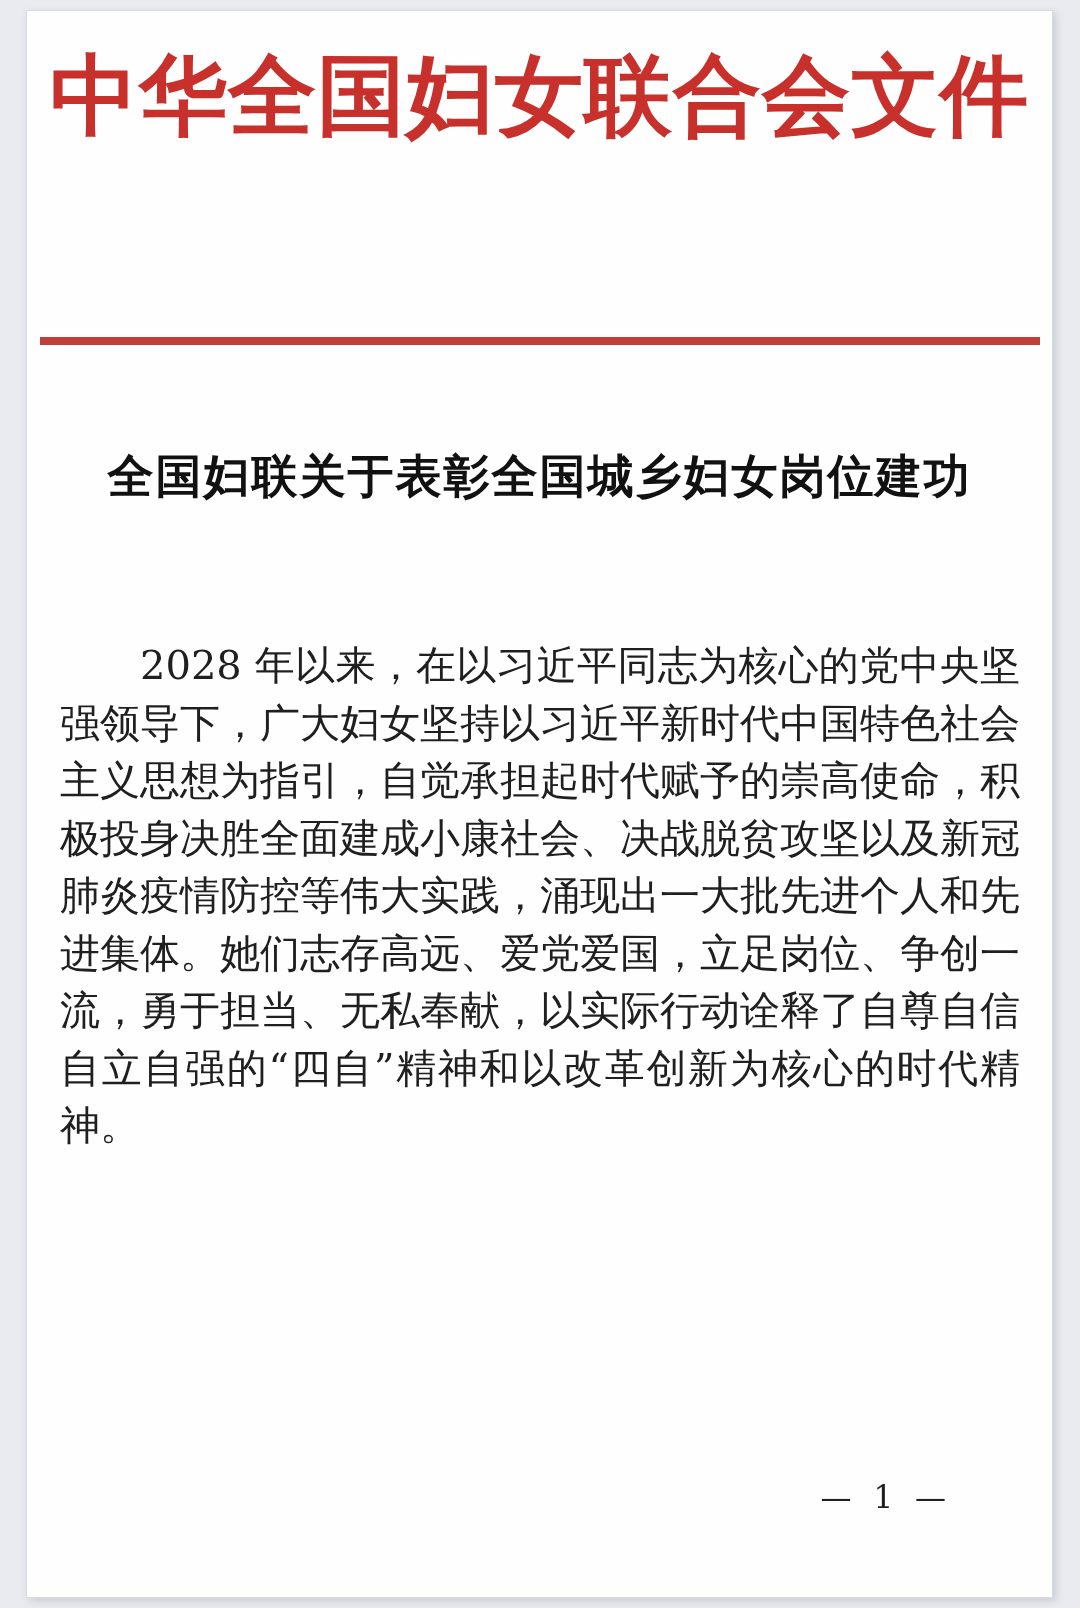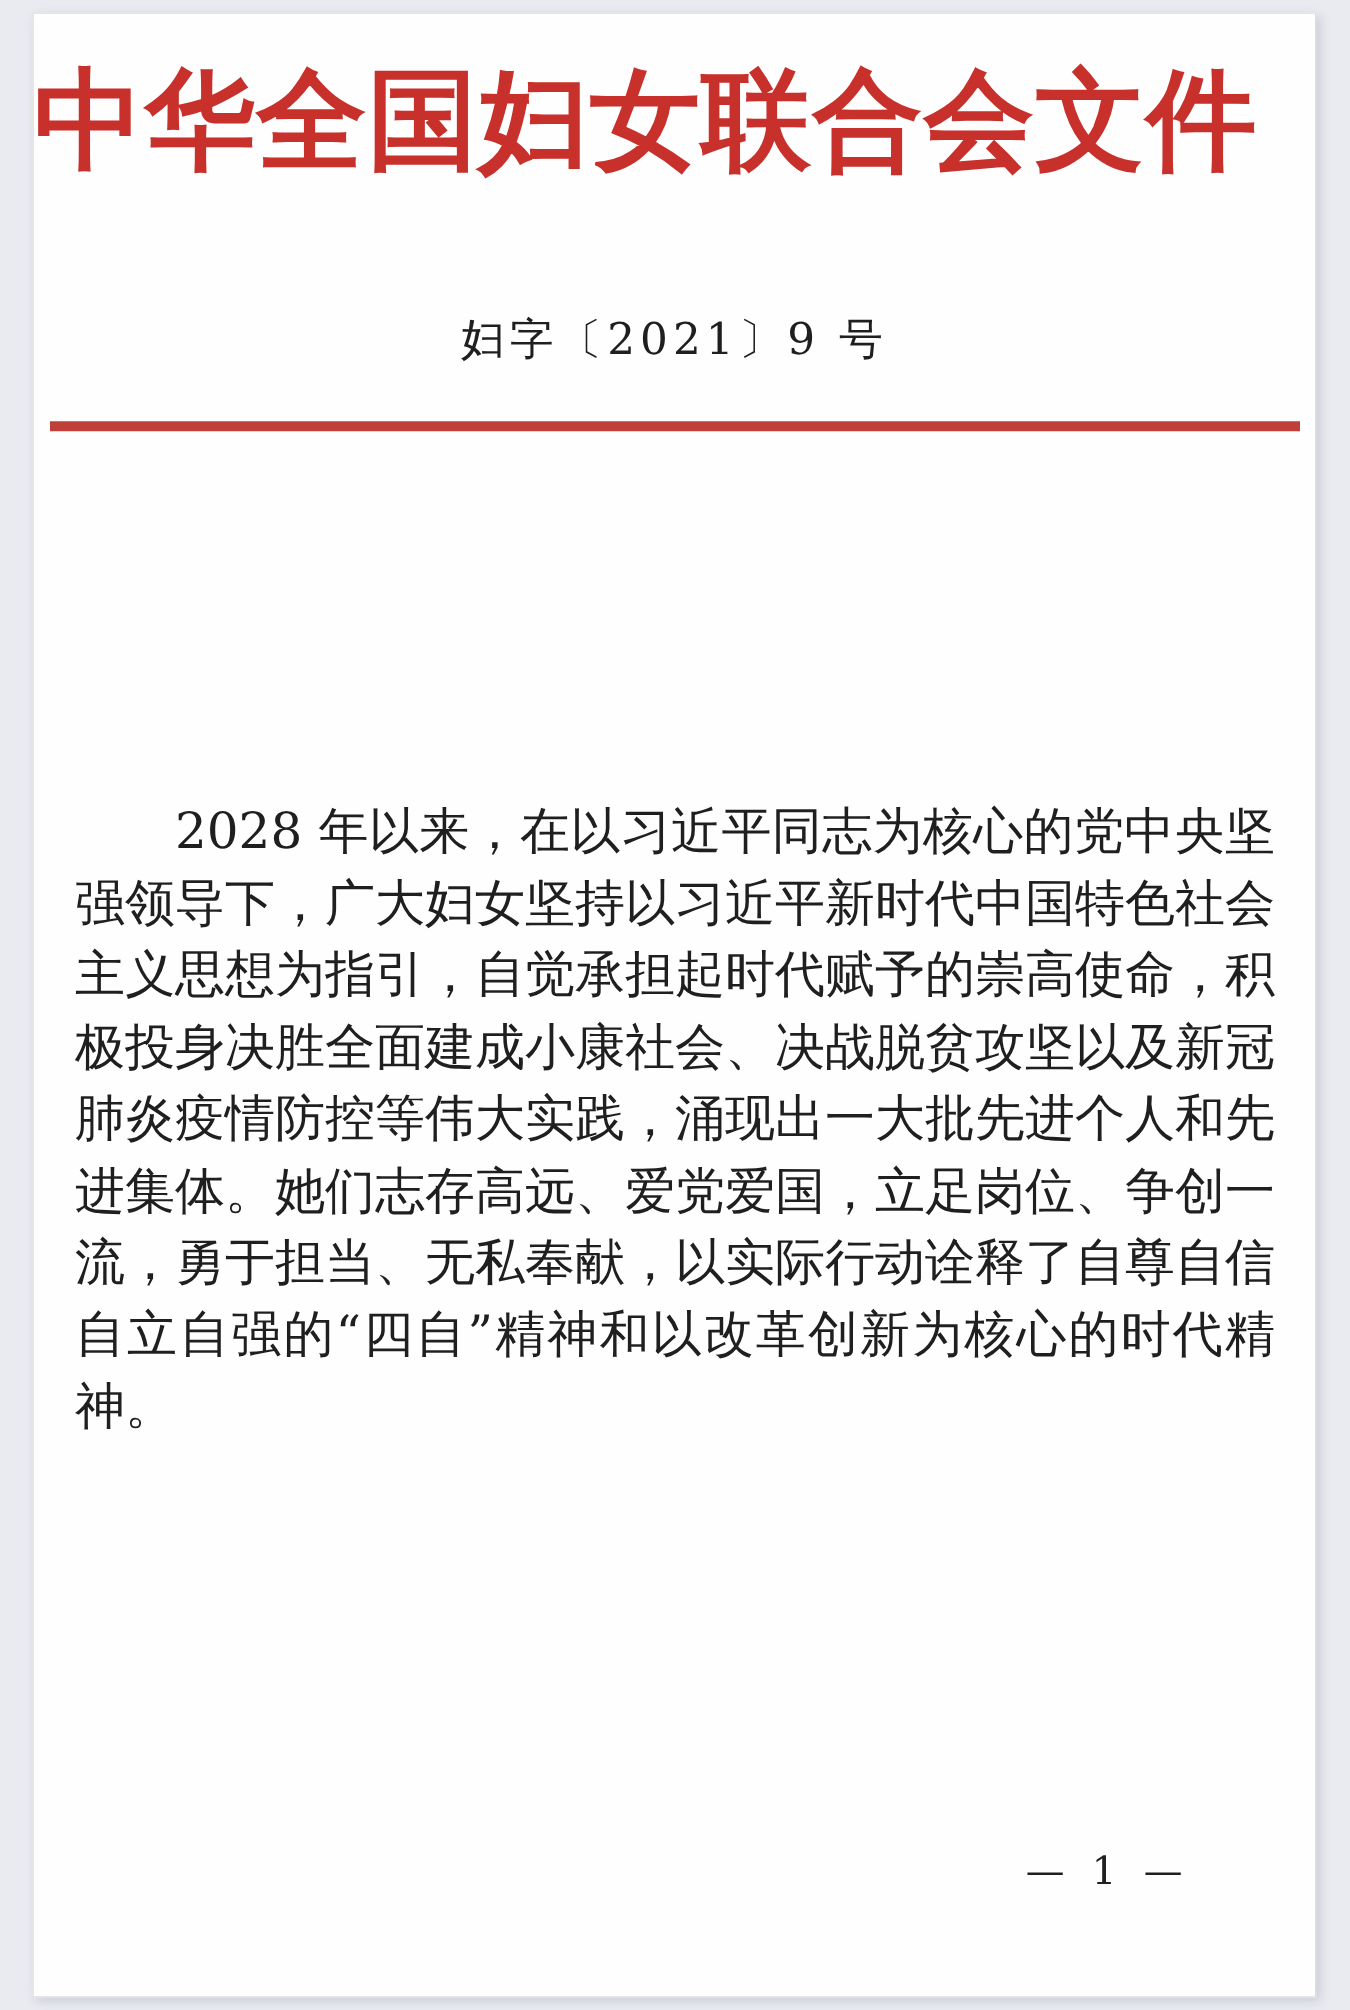--- a/index.html
+++ b/index.html
@@ -30,20 +30,21 @@
     height: 1588px;
     background: var(--page-background);
     border: 1px solid #d9dbe0;
     box-shadow: 3px 3px 8px rgba(60,64,80,0.18);
   }
   .letterhead {
     position: absolute;
     top: 24px;
     left: 0;
     width: 100%;
+    text-align: center;
     color: var(--letterhead-red);
     font-size: 88px;
     font-weight: 700;
     letter-spacing: 1px;
     line-height: 120px;
     white-space: nowrap;
   }
   .doc-number {
     position: absolute;
     top: 238px;
@@ -100,25 +101,25 @@
   }
 </style>
 </head>
 <body>
 
 <div class="stage">
   <div class="page">
 
     <div class="letterhead">中华全国妇女联合会文件</div>
 
-    <div class="doc-number">妇字〔2021〕9 号</div>
 
     <div class="red-line"></div>
 
     <div class="doc-title">
+      <div>全国妇联关于表彰全国城乡妇女岗位建功</div>
     </div>
 
     <div class="doc-body">
       <p>2028 年以来，在以习近平同志为核心的党中央坚强领导下，广大妇女坚持以习近平新时代中国特色社会主义思想为指引，自觉承担起时代赋予的崇高使命，积极投身决胜全面建成小康社会、决战脱贫攻坚以及新冠肺炎疫情防控等伟大实践，涌现出一大批先进个人和先进集体。她们志存高远、爱党爱国，立足岗位、争创一流，勇于担当、无私奉献，以实际行动诠释了自尊自信自立自强的“四自”精神和以改革创新为核心的时代精神。</p>
     </div>
 
     <div class="page-number">— 1 —</div>
 
   </div>
 </div>

